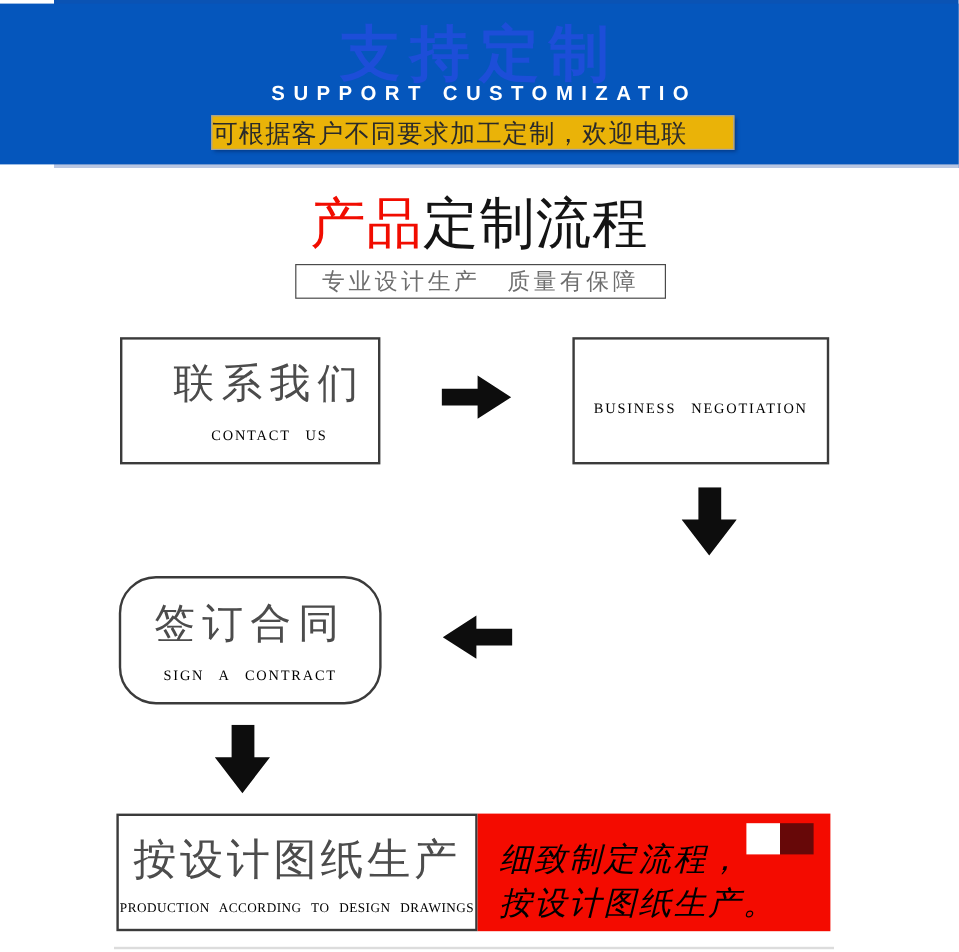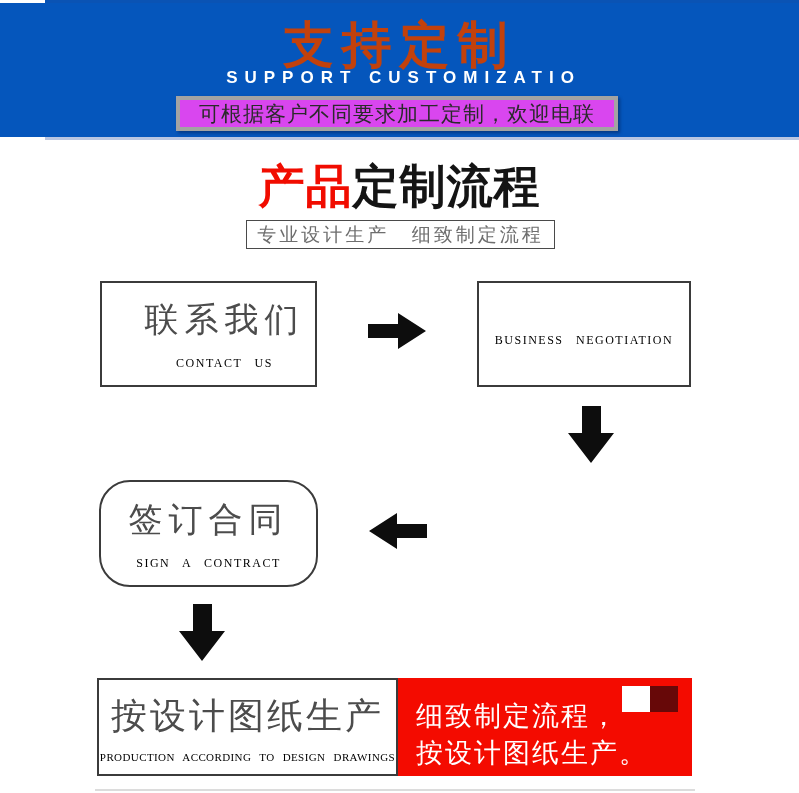--- a/index.html
+++ b/index.html
@@ -7,36 +7,36 @@
     position:relative; width:799px; height:793px; margin:0 auto;
     background:#ffffff; overflow:hidden;
     font-family:"Liberation Sans","DejaVu Sans",sans-serif;
   }
   
   .banner-back { position:absolute; left:45px; top:0; width:754px; height:140px; background:#0a53b4; }
   .banner { position:absolute; left:0; top:3px; width:799px; height:134px; background:#0556bc; }
   .banner-bottom-strip { position:absolute; left:45px; top:137px; width:754px; height:3px; background:#b9c6e2; }
   .banner-title {
     position:absolute; left:0; top:12px; width:799px; text-align:center;
-    color:#c2410c; font-size:50px; font-weight:bold; letter-spacing:8px;
+    color:#1d4ed8; font-size:50px; font-weight:bold; letter-spacing:8px;
   }
   .banner-subtitle {
     position:absolute; left:4px; top:68px; width:799px; text-align:center;
     color:#ffffff; font-size:17px; font-weight:600; letter-spacing:7px;
   }
   .banner-note {
     position:absolute; left:176px; top:96px; width:434px; height:27px;
-    background:#d946ef; border:4px solid #a3a3a3; box-shadow:2px 2px 3px rgba(0,0,30,.35);
-    display:flex; align-items:center; justify-content:center;
+    background:#eab308; border:1px solid #a3a3a3; box-shadow:2px 2px 3px rgba(0,0,30,.35);
+    display:flex; align-items:center; 
     font-size:21px; color:#2a2a2a; letter-spacing:1px; white-space:nowrap;
   }
   
   .main-title {
     position:absolute; left:0; top:156px; width:799px; text-align:center;
-    font-size:46px; font-weight:bold; letter-spacing:1px; white-space:nowrap;
+    font-size:46px; font-weight:normal; letter-spacing:1px; white-space:nowrap;
   }
   .main-title .red { color:#f10c00; }
   .main-title .black { color:#141414; }
   .tagline {
     position:absolute; left:246px; top:220px; width:307px; height:27px;
     border:1px solid #4a4a4a; background:#ffffff;
     display:flex; align-items:center; justify-content:center;
     font-size:19px; color:#6e6e6e; letter-spacing:3px; word-spacing:14px; white-space:nowrap;
   }
   
@@ -56,21 +56,21 @@
   
   .arrow { position:absolute; line-height:0; }
   .arrow svg { display:block; }
   .arrow-right  { left:368px; top:312px; }
   .arrow-down-1 { left:568px; top:406px; }
   .arrow-left   { left:368px; top:512px; }
   .arrow-down-2 { left:179px; top:604px; }
   
   .note-red {
     position:absolute; left:398px; top:678px; width:294px; height:98px;
-    background:#f40b00; color:#ffffff; box-sizing:border-box;
+    background:#f40b00; color:#000000; box-sizing:border-box;font-style:italic;
   }
   .note-red .line { margin-left:18px; font-size:27px; letter-spacing:2px; line-height:29px; white-space:nowrap; }
   .note-red .line1 { margin-top:24px; }
   .note-red .line2 { margin-top:8px; }
   .sq { position:absolute; width:28px; height:26px; top:8px; }
   .sq-white  { left:224px; background:#ffffff; }
   .sq-maroon { left:252px; background:#670808; }
   
   .bottom-line { position:absolute; left:95px; top:789px; width:600px; height:2px; background:#dcdcdc; }
 </style>
@@ -85,21 +85,21 @@
   <div class="banner-title">支持定制</div>
   <div class="banner-subtitle">SUPPORT CUSTOMIZATIO</div>
   <div class="banner-note">
     <span>可根据客户不同要求加工定制，欢迎电联</span>
   </div>
 
   <div class="main-title">
     <span class="red">产品</span><span class="black">定制流程</span>
   </div>
   <div class="tagline">
-    <span>专业设计生产 细致制定流程</span>
+    <span>专业设计生产 质量有保障</span>
   </div>
 
   <div class="flow-box box-contact">
     <div class="cn">联系我们</div>
     <div class="en">CONTACT US</div>
   </div>
   <div class="flow-box box-business">
     <div class="en">BUSINESS NEGOTIATION</div>
   </div>
   <div class="flow-box box-sign">

